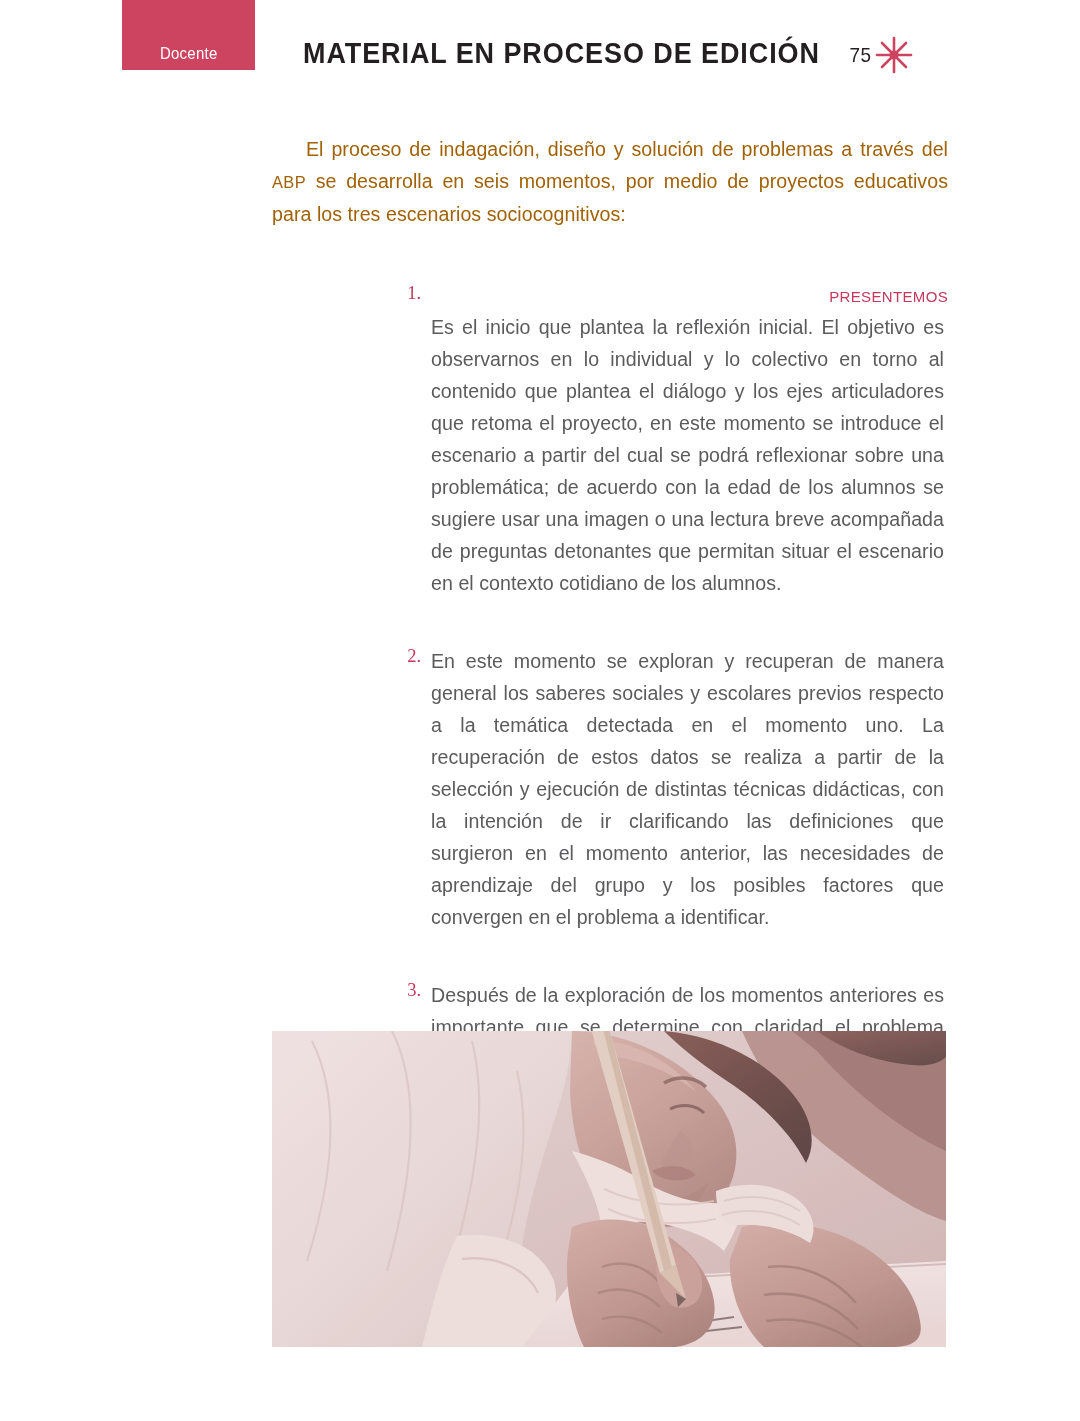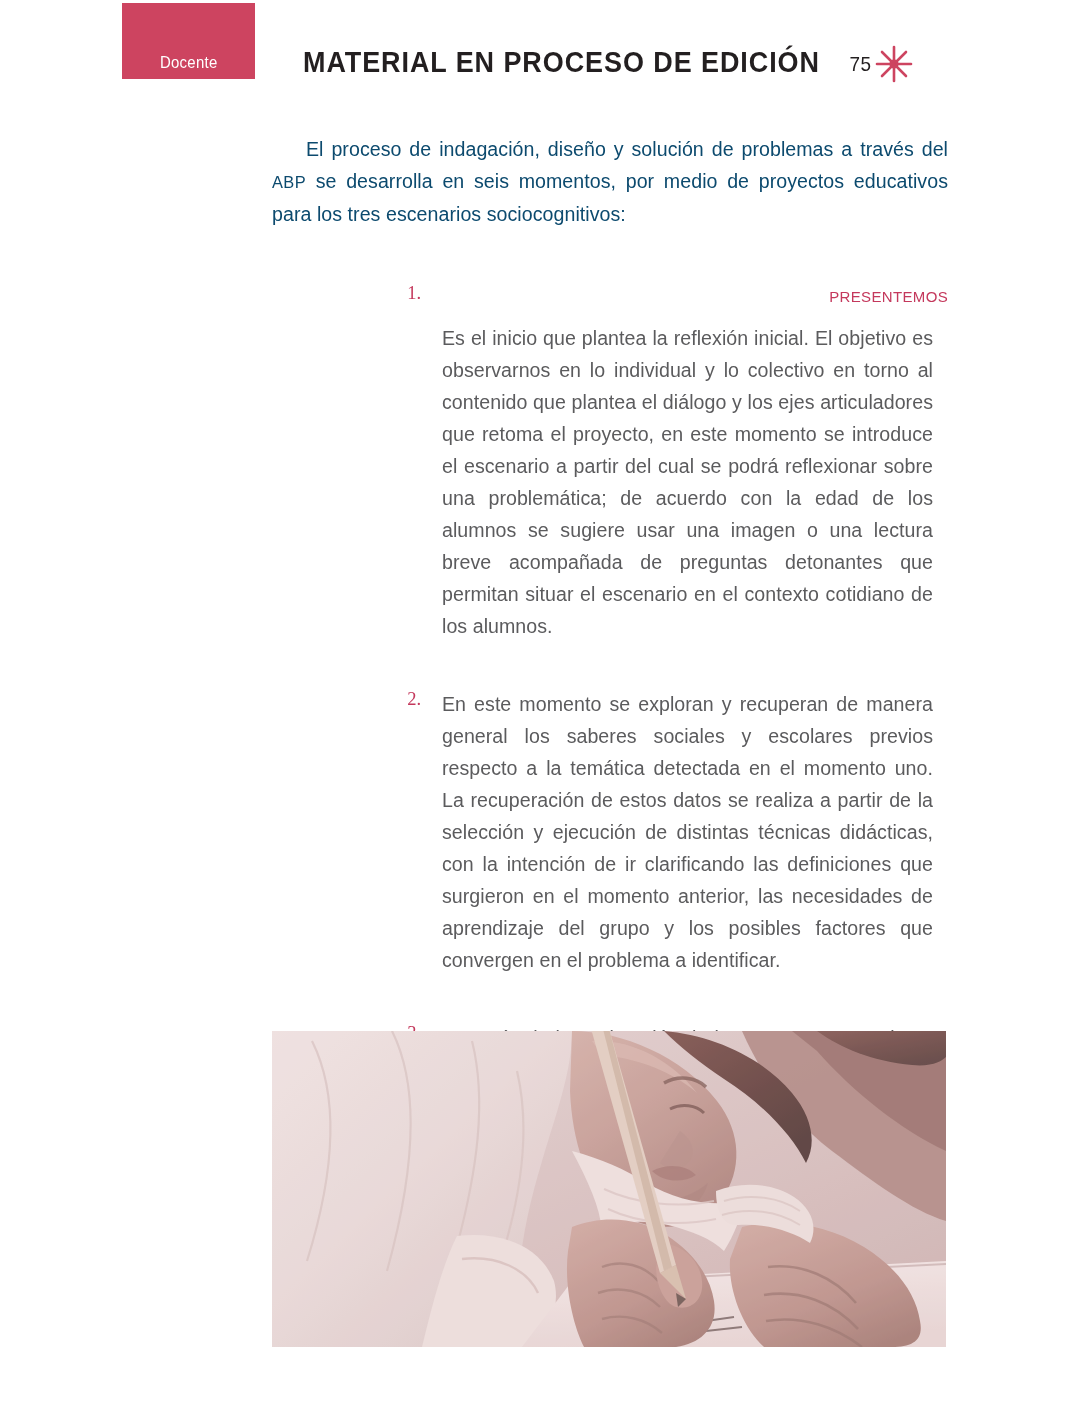--- a/index.html
+++ b/index.html
@@ -14,21 +14,21 @@
     height: 1421px;
     background: #ffffff;
     overflow: hidden;
     font-family: "Liberation Sans", sans-serif;
   }
 
   
   .header {
     position: absolute;
     left: 0;
-    top: 13px;
+    top: 4px;
     width: 943px;
     height: 100px;
   }
 
   .section-tab {
     position: absolute;
     left: 122px;
     top: -10px;
     width: 133px;
     height: 76px;
@@ -88,21 +88,21 @@
   .content {
     position: absolute;
     left: 272px;
     top: 133px;
     width: 676px;
   }
 
   .intro-paragraph {
     font-size: 19.6px;
     line-height: 32px;
-    color: #0c4a6e;
+    color: #a16207;
     text-align: justify;
     text-indent: 34px;
     margin: 0;
     letter-spacing: 0.05px;
   }
 
   .intro-paragraph .smallcaps {
     font-size: 16.4px;
     letter-spacing: 0.4px;
   }
@@ -151,21 +151,21 @@
 
   .moment-title::first-letter {
     font-size: 1em;
   }
 
   .moment-body {
     font-size: 19.6px;
     line-height: 32px;
     color: #5b5b5d;
     text-align: justify;
-    margin: 15px;
+    margin: 4px;
     letter-spacing: 0.05px;
     hyphens: manual;
   }
 
   
   .photo-frame {
     position: absolute;
     left: 272px;
     top: 1031px;
     width: 674px;

